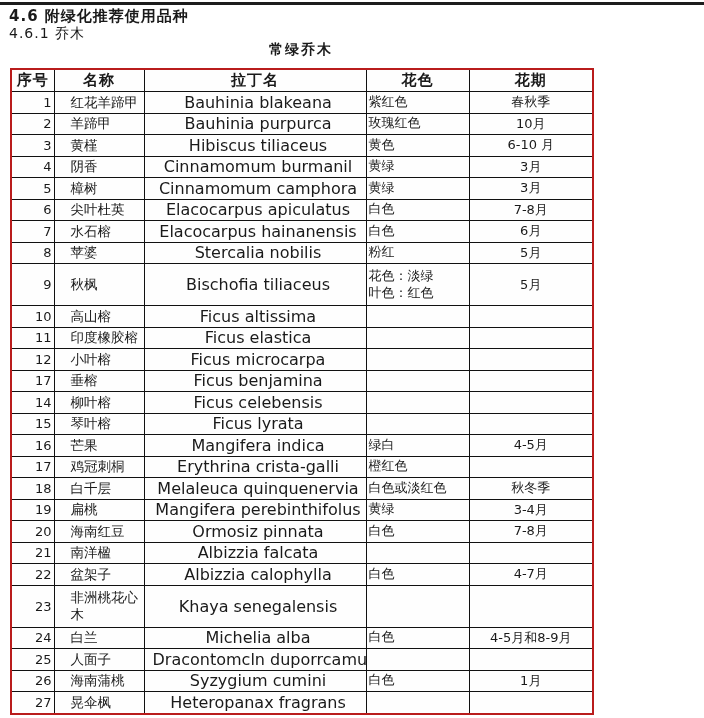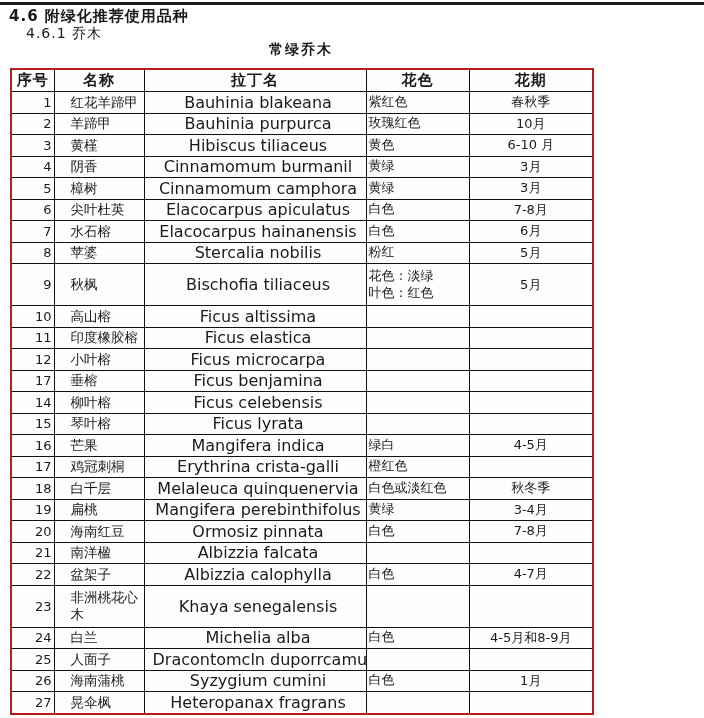--- a/index.html
+++ b/index.html
@@ -16,21 +16,21 @@
   .top-rule {
     position: absolute; left: 0; top: 2px;
     width: 704px; height: 3px; background: #1c1c1c;
   }
   .heading1 {
     position: absolute; left: 9px; top: 7px;
     font-size: 15px; font-weight: bold; letter-spacing: 1px;
   }
   .heading2 {
     position: absolute; left: 9px; top: 25px;
-    font-size: 14px; letter-spacing: 1px; margin-left: 17px;
+    font-size: 14px; letter-spacing: 1px;
   }
   .table-title {
     position: absolute; left: 10px; top: 41px; width: 582px;
     text-align: center; font-size: 14px; letter-spacing: 2px; font-weight: bold;
   }
 
   table.plant-table {
     position: absolute; left: 10px; top: 68px;
     border-collapse: collapse;
     table-layout: fixed;

